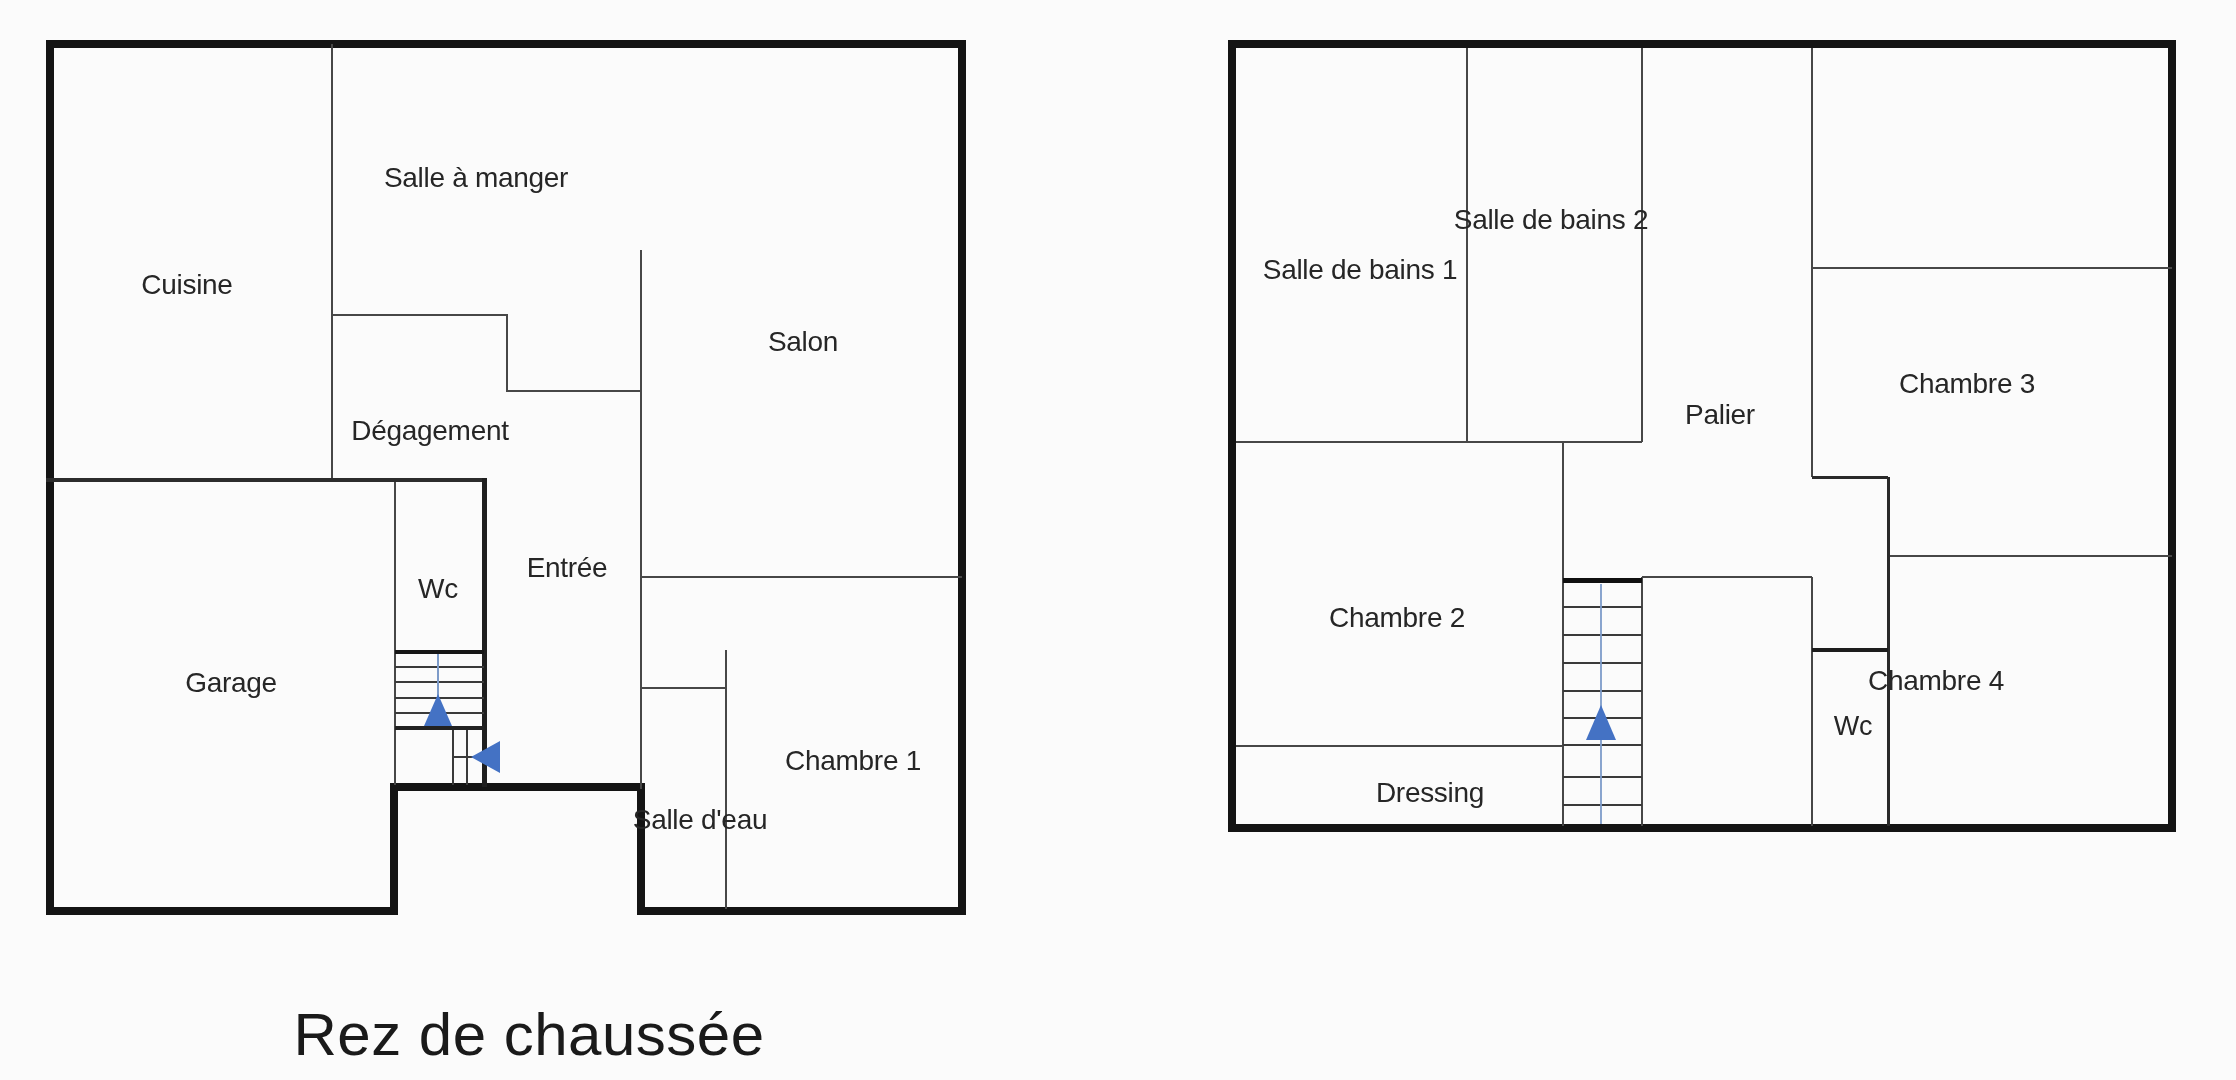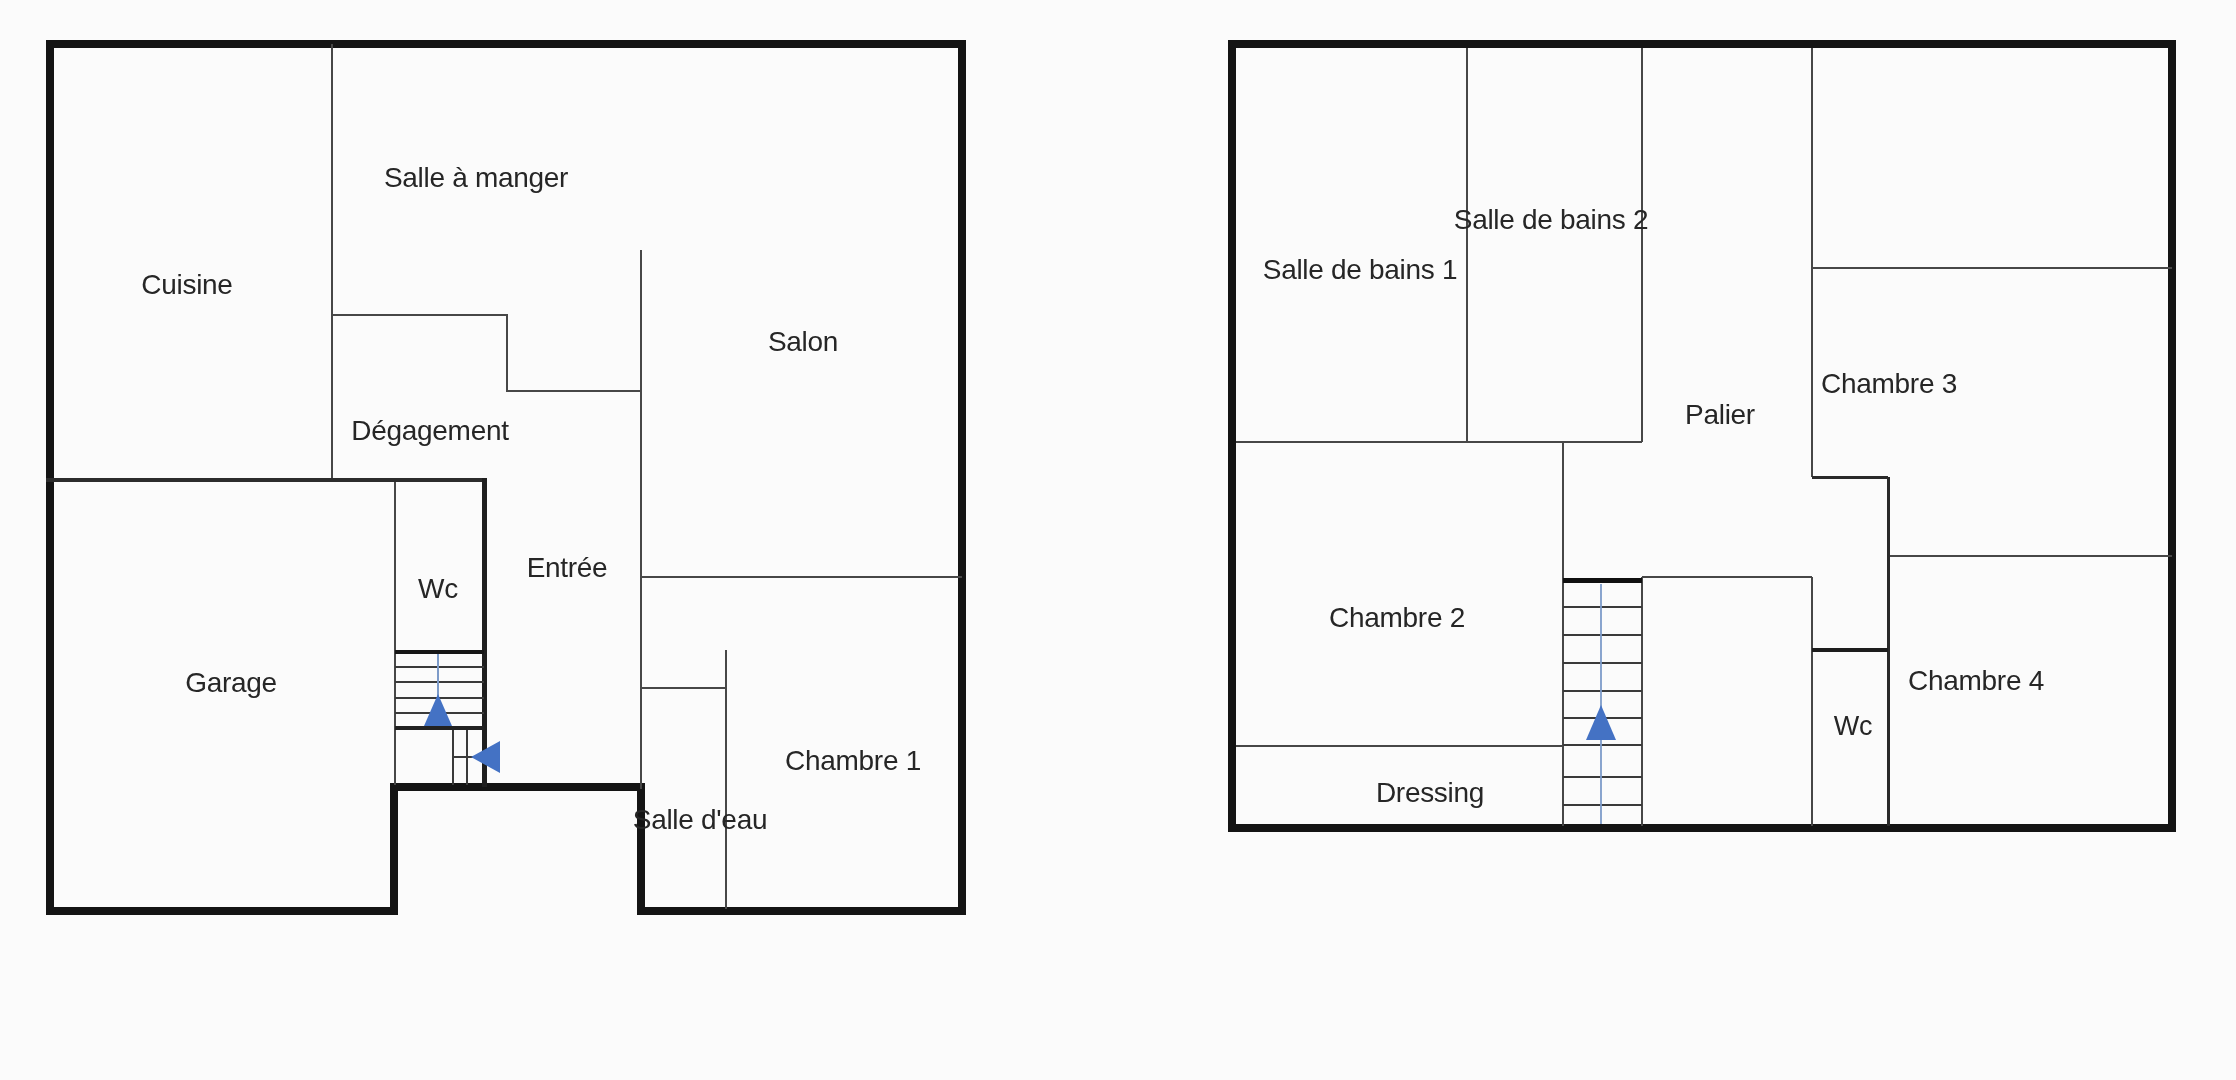--- a/index.html
+++ b/index.html
@@ -102,20 +102,21 @@
   <span class="room" style="left:430px;top:431px">Dégagement</span>
   <span class="room" style="left:438px;top:589px">Wc</span>
   <span class="room" style="left:567px;top:568px">Entrée</span>
   <span class="room" style="left:231px;top:683px">Garage</span>
   <span class="room" style="left:853px;top:761px">Chambre 1</span>
   <span class="room" style="left:700px;top:820px">Salle d'eau</span>
 
   <span class="room" style="left:1551px;top:220px">Salle de bains 2</span>
   <span class="room" style="left:1360px;top:270px">Salle de bains 1</span>
   <span class="room" style="left:1720px;top:415px">Palier</span>
-  <span class="room" style="left:1889px;top:384px">Chambre 3</span>
+  <span class="room" style="left:1967px;top:384px">Chambre 3</span>
   <span class="room" style="left:1397px;top:618px">Chambre 2</span>
-  <span class="room" style="left:1976px;top:681px">Chambre 4</span>
+  <span class="room" style="left:1936px;top:681px">Chambre 4</span>
   <span class="room small" style="left:1853px;top:726px">Wc</span>
   <span class="room" style="left:1430px;top:793px">Dressing</span>
 
+  <div class="floor-title" style="left:529px;top:1034px">Rez de chaussée</div>
 
 </div>
 
 </body></html>

